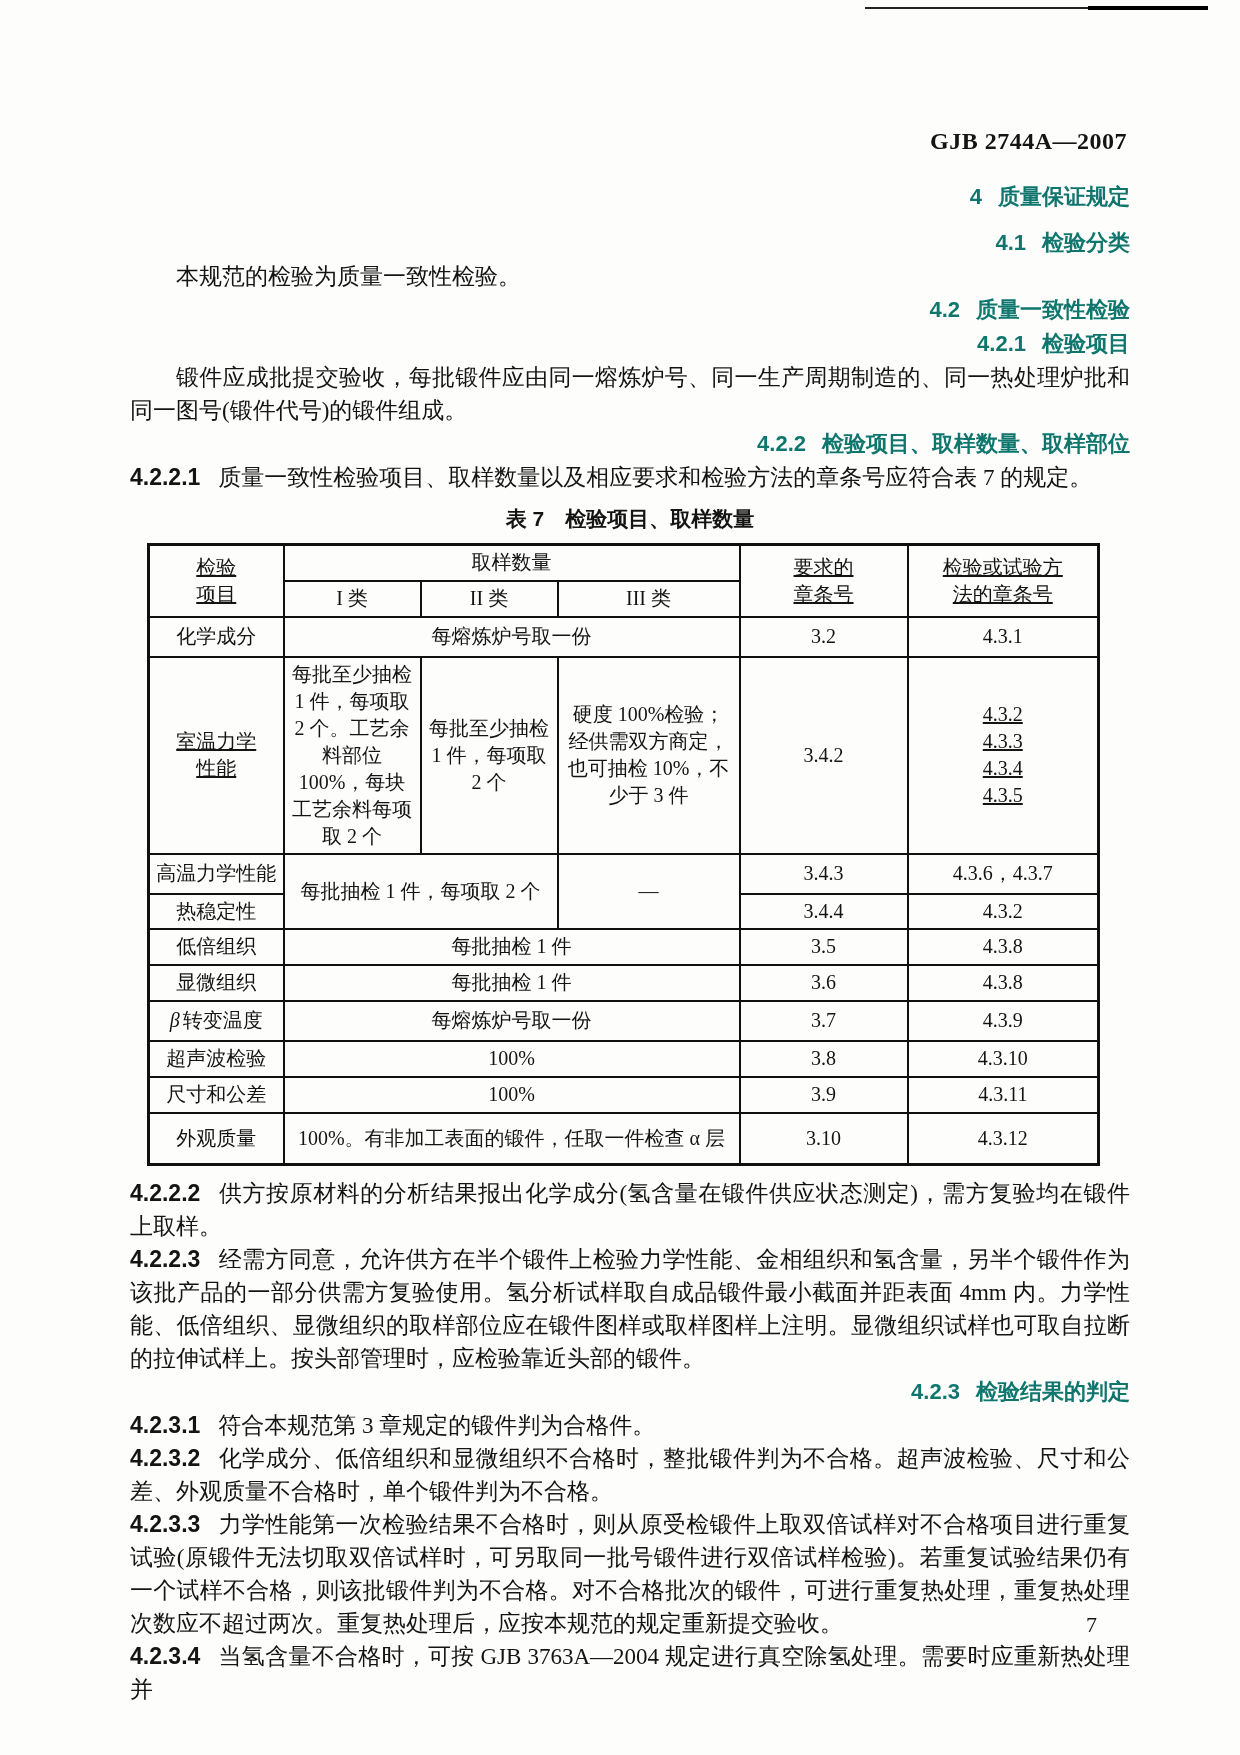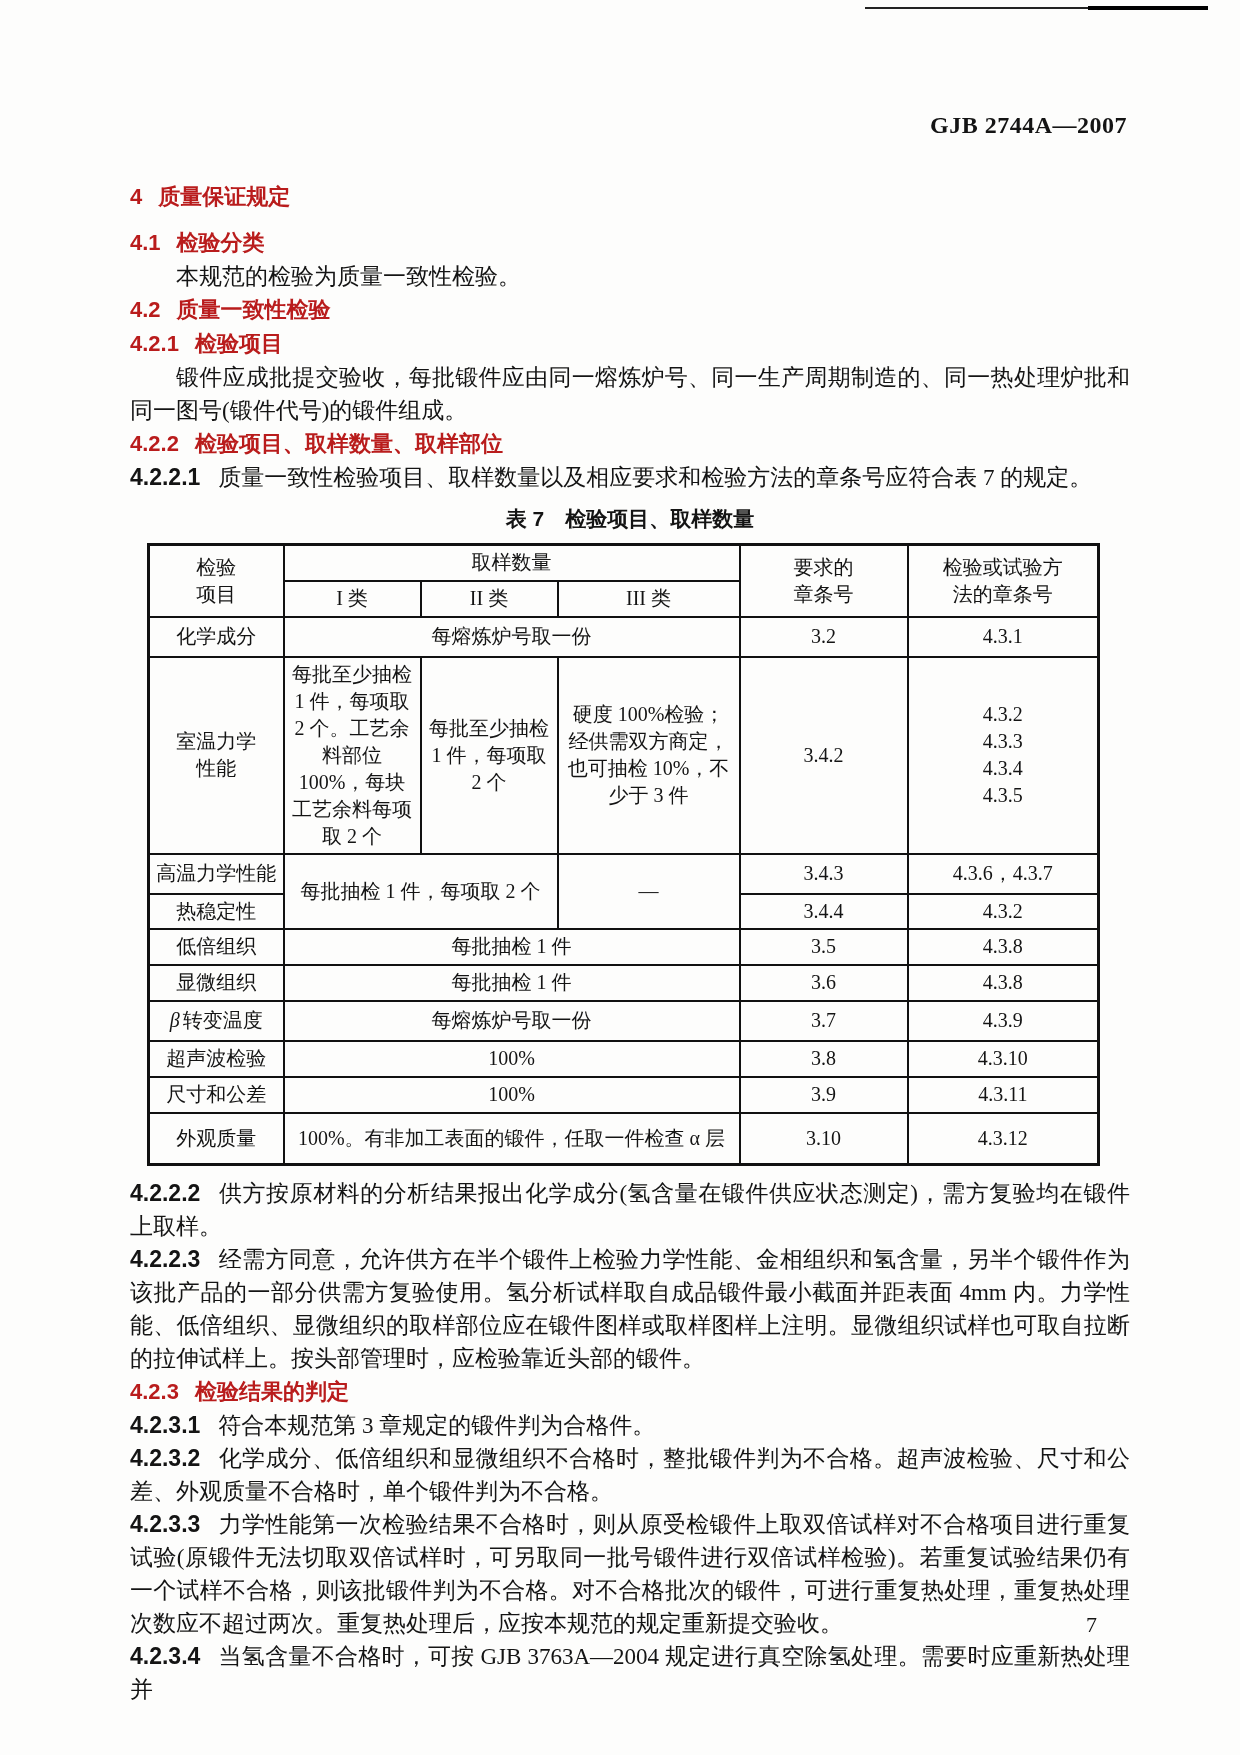--- a/index.html
+++ b/index.html
@@ -13,34 +13,35 @@
     font-family:"Liberation Serif", serif;
     overflow:hidden;
   }
   .scan-line-left {
     position:absolute; top:7px; left:865px; width:230px; height:2px; background:#222;
   }
   .scan-line-right {
     position:absolute; top:6px; left:1088px; width:120px; height:4px; background:#000;
   }
   .std-num {
-    position:absolute; top:112px; right:113px;
+    position:absolute; top:128px; right:113px;
     font-family:"Liberation Serif", serif;
     font-weight:bold; font-size:24px; letter-spacing:0.5px;
   }
   .content {
     position:absolute; left:130px; top:180px; width:1000px;
   }
   .content p {
     font-size:23px; line-height:33px; text-align:justify;
   }
   .content h2, .content h3 {
     font-family:"Liberation Sans", sans-serif;
     font-weight:bold; font-size:22px; line-height:34px;
-    color:#b91c1c;
+    color:#0f766e;
+    text-align:right;
   }
   .hnum { display:inline-block; margin-right:16px; font-family:"Liberation Sans", sans-serif; }
   .mt { margin-top:12px; }
   .clause .cnum {
     font-family:"Liberation Sans", sans-serif;
     font-weight:bold;
     display:inline-block; margin-right:18px;
   }
   .indent { text-indent:2em; }
   .tbl-caption {
@@ -53,21 +54,21 @@
     width:950px; margin-left:17px; margin-bottom:11px;
     border:3px solid #111;
   }
   .t7 th, .t7 td {
     border:2px solid #111;
     font-size:20px; font-weight:normal;
     text-align:center; vertical-align:middle;
     padding:3px 6px;
     line-height:27px;
   }
-  .pre { white-space:pre-line; }
+  .pre { white-space:pre-line;text-decoration:underline; }
   .cell-just { text-align:justify; padding:5px 9px; }
   .r-h    { height:36px; }
   .r-chem { height:40px; }
   .r-room { height:126px; }
   .r-high { height:40px; }
   .r-thermal { height:34px; }
   .r-std  { height:36px; }
   .r-beta { height:40px; }
   .r-app  { height:52px; }
   .beta-sym { font-style:italic; font-family:"Liberation Serif", serif; margin-right:3px; }

